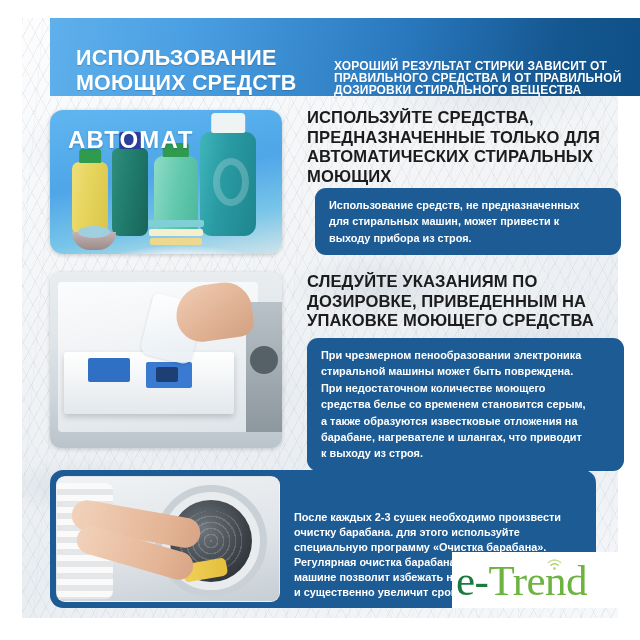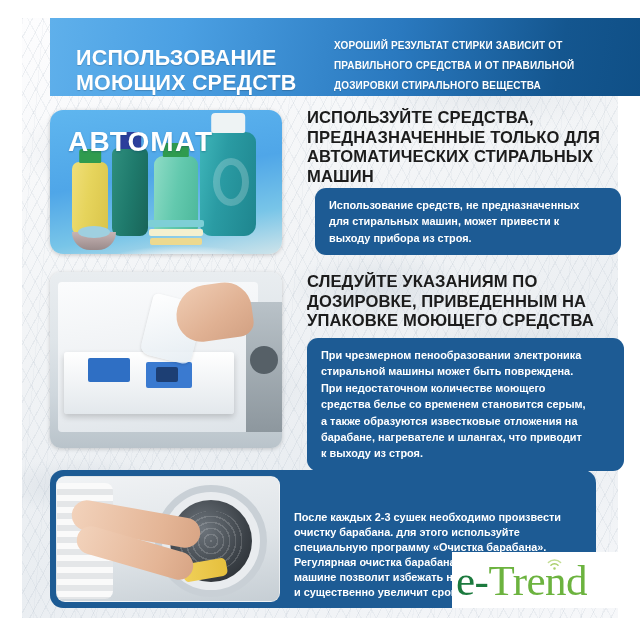--- a/index.html
+++ b/index.html
@@ -58,22 +58,22 @@
     line-height: 25px;
     letter-spacing: .2px;
     white-space: pre-line;
     text-shadow: 0 1px 1px rgba(0,0,0,.18);
     flex: 0 0 auto;
     width: 252px;
   }
   .header-sub {
     color: #ffffff;
     font-weight: bold;
-    font-size: 10px;
-    line-height: 20px;
+    font-size: 12px;
+    line-height: 12px;
     letter-spacing: .15px;
     white-space: pre-line;
     flex: 1 1 auto;
     padding-left: 6px;
     text-shadow: 0 1px 1px rgba(0,0,0,.15);
   }
 
   
   .section { position: absolute; }
 
@@ -107,21 +107,21 @@
     border-radius: 13px;
     overflow: hidden;
     background: linear-gradient(170deg, #5fb6ef 0%, #4fa6e8 45%, #78c5e8 75%, #cfe4ea 100%);
     box-shadow: 0 1px 4px rgba(0,0,0,.20);
   }
   .card1-label {
     position: absolute;
     left: 18px; top: 16px;
     color: #ffffff;
     font-weight: bold;
-    font-size: 28px;
+    font-size: 24px;
     letter-spacing: 1.2px;
     text-shadow: 0 1px 2px rgba(0,60,110,.35);
     z-index: 5;
   }
   
   .powder {
     position: absolute; left: -10px; bottom: -18px; width: 260px; height: 58px;
     background: radial-gradient(ellipse 120px 34px at 55% 100%, #ffffff 0%, #f3f6f8 45%, rgba(240,246,249,0) 78%),
                 radial-gradient(ellipse 70px 26px at 18% 100%, #f6f9fa 0%, rgba(246,249,250,0) 75%);
   }
@@ -270,21 +270,21 @@
         <i class="t1"></i>
         <i class="t2"></i>
         <i class="t3"></i>
       </div>
       <div class="scoop"></div>
     </div>
 
     <div class="sec-head" id="sec1-head">ИСПОЛЬЗУЙТЕ СРЕДСТВА,
 ПРЕДНАЗНАЧЕННЫЕ ТОЛЬКО ДЛЯ
 АВТОМАТИЧЕСКИХ СТИРАЛЬНЫХ
-МАШИН</div>
+МОЮЩИХ</div>
     <div class="note" id="sec1-note">Использование средств, не предназначенных
 для стиральных машин, может привести к
 выходу прибора из строя.</div>
   </div>
 
   <div class="section" id="section-2">
 
     <div class="card2">
       <div class="wm-body"></div>
       <div class="wm-side"></div>

